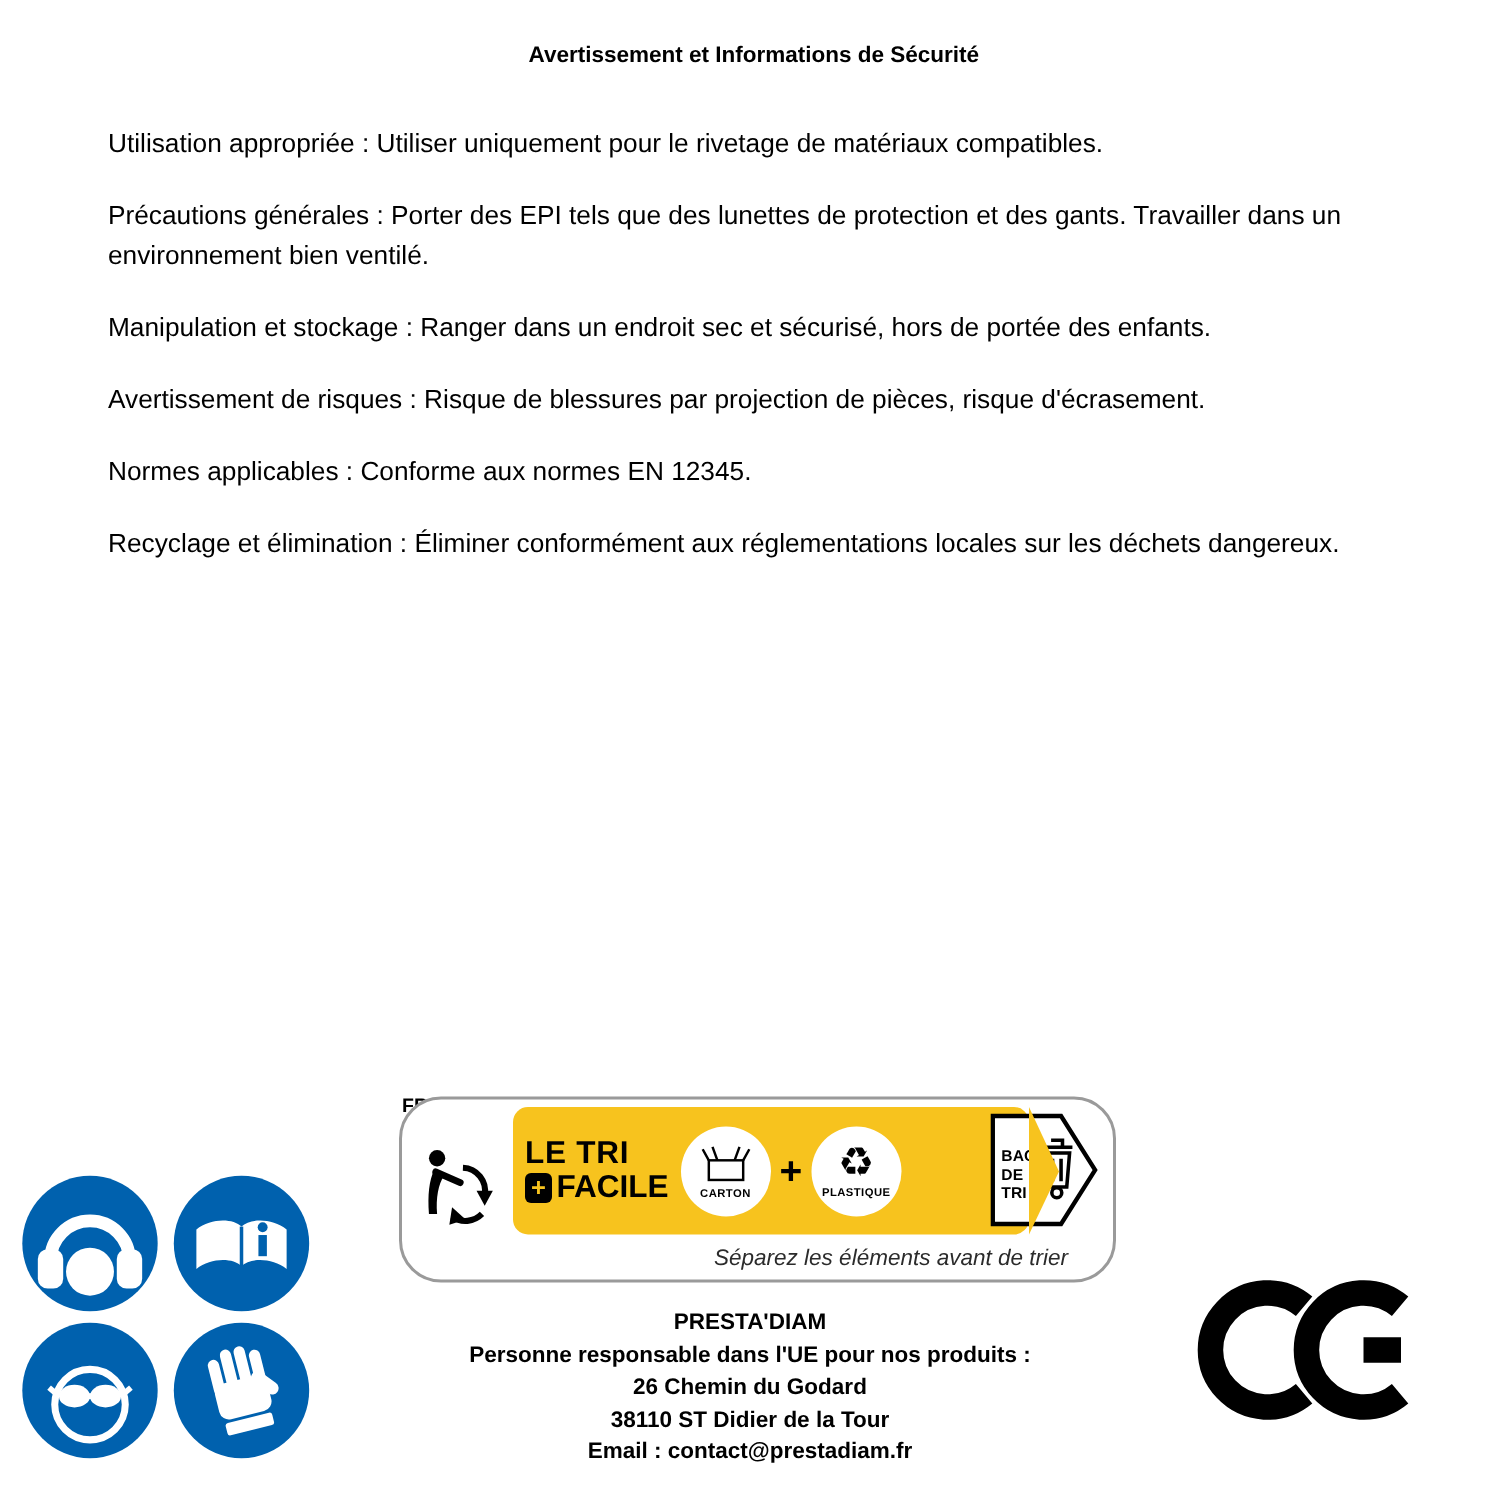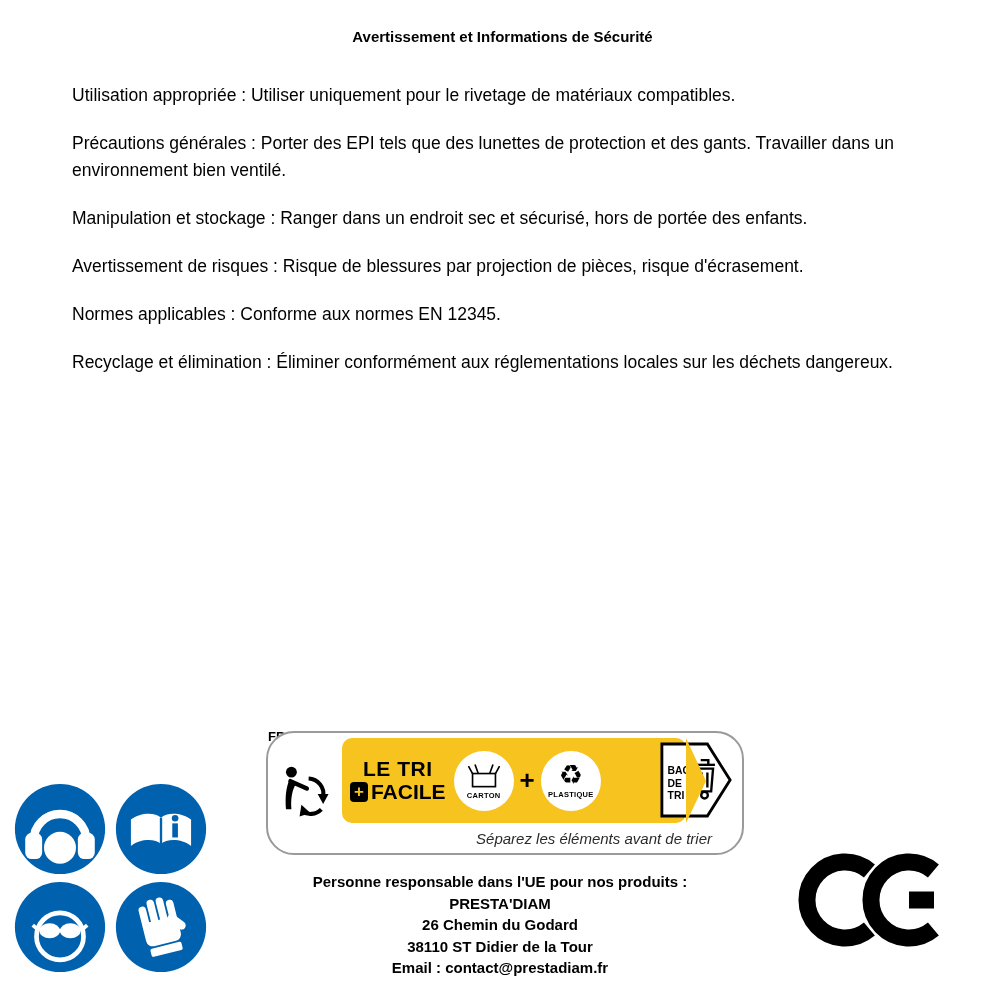--- a/index.html
+++ b/index.html
@@ -51,21 +51,21 @@
     position:relative;height:85px;margin:5px 56px 0 0;
     background:var(--triman-yellow);border-radius:10px;
     display:flex;align-items:center;gap:8px;padding:0 6px 0 6px;
   }
   .label-top::after{
     content:'';position:absolute;right:-20px;top:0;width:0;height:0;
     border-top:43px solid transparent;border-bottom:42px solid transparent;
     border-left:20px solid var(--triman-yellow);
   }
   .letri{line-height:1.05;padding-left:2px;}
-  .letri-line1{font-size:21px;font-weight:bold;letter-spacing:0.5px;text-align:center;}
+  .letri-line1{font-size:21px;font-weight:bold;letter-spacing:0.5px;}
   .letri-line2{font-size:21px;font-weight:bold;display:flex;align-items:center;gap:3px;}
   .plus-box{
     background:#000;color:var(--triman-yellow);font-size:17px;font-weight:bold;
     padding:0 4px;border-radius:4px;line-height:20px;display:inline-block;
   }
   .material-circle{
     width:60px;height:60px;border-radius:50%;background:#fff;flex:0 0 auto;
     display:flex;flex-direction:column;align-items:center;justify-content:center;gap:1px;
   }
   .material-label{font-size:7.5px;font-weight:bold;letter-spacing:0.3px;}
@@ -201,22 +201,22 @@
           <path d="M44,34 v16 M50,34 v16"></path>
           <circle cx="47" cy="58" r="3.5"></circle>
         </g>
       </svg>
     </div>
     <div class="label-bottom">Séparez les éléments avant de trier</div>
   </div>
 </div>
 
 <div class="responsible">
+  <div>PRESTA'DIAM</div>
   <div>Personne responsable dans l'UE pour nos produits :</div>
-  <div>PRESTA'DIAM</div>
   <div>26 Chemin du Godard</div>
   <div>38110 ST Didier de la Tour</div>
   <div>Email : contact@prestadiam.fr</div>
 </div>
 
 <div class="ce-mark" aria-label="CE">
   <svg viewBox="0 0 150 100">
     <g fill="none" stroke="#000" stroke-width="17">
       <path d="M72.4,20.9 A38,38 0 1 0 72.4,79.1"></path>
       <path d="M136.4,20.9 A38,38 0 1 0 136.4,79.1"></path>

